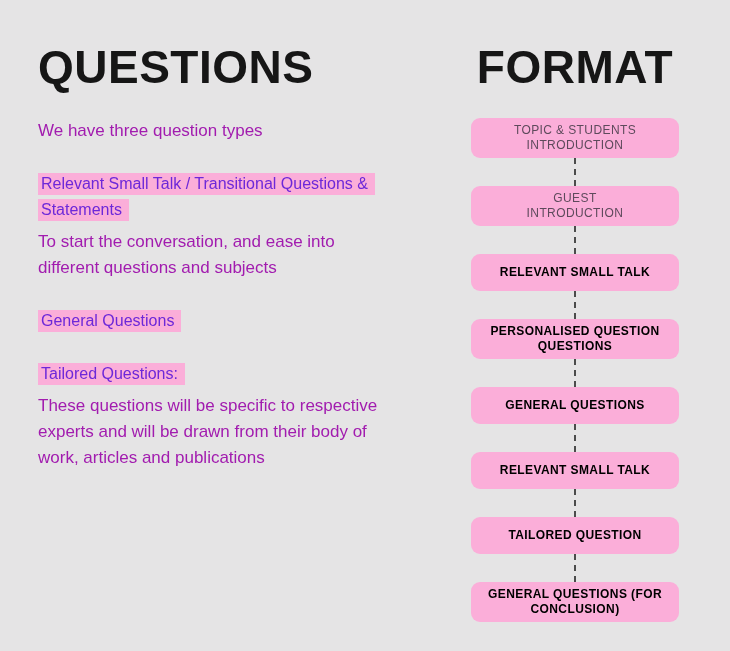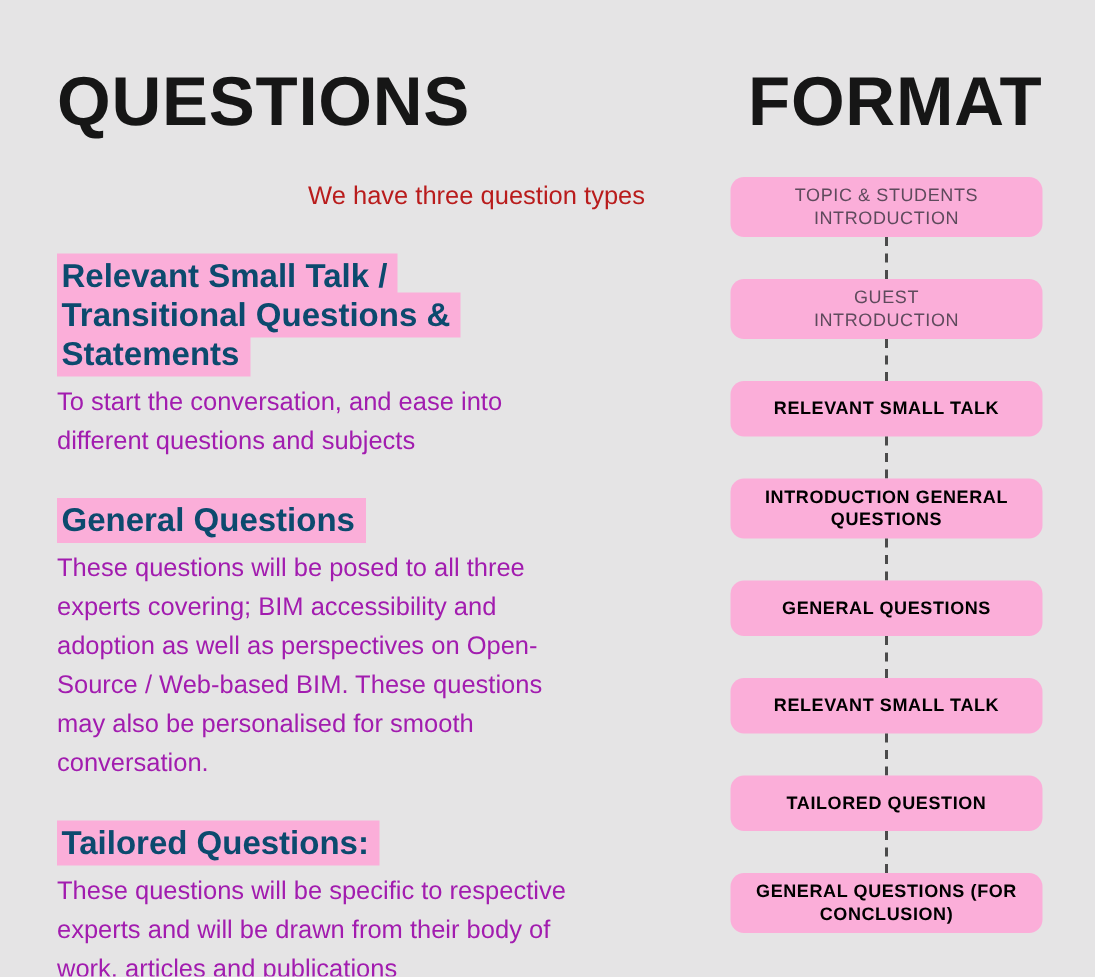--- a/index.html
+++ b/index.html
@@ -19,30 +19,29 @@
   .big-title {
     font-size: 46px;
     font-weight: 800;
     letter-spacing: 0.5px;
     color: #161616;
     line-height: 1.2;
   }
   .subtitle {
     margin-top: 23px;
     font-size: 17px;
-    color: #b91c1c;
+    color: #a21caf;
     line-height: 26px;
-    text-align: right;
   }
   .q-section { margin-top: 27px; }
   .q-heading {
-    font-size: 22px;
-    font-weight: 700;
+    font-size: 16px;
+    font-weight: 400;
     line-height: 26px;
-    color: #0c4a6e;
+    color: #6d28d9;
     max-width: 336px;
   }
   .hl {
     background: #fbaed9;
     padding: 2px 7px 3px 3px;
     -webkit-box-decoration-break: clone;
     box-decoration-break: clone;
   }
   .q-body {
     margin-top: 6px;
@@ -50,21 +49,21 @@
     line-height: 26px;
     color: #a21caf;
     max-width: 344px;
   }
   
   .col-right {
     width: 240px; flex: 0 0 240px;
     margin-left: 25px;
     display: flex;
     flex-direction: column;
-    align-items: flex-end;
+    align-items: center;
   }
   .col-right .big-title { text-align: center; }
   .flow {
     margin-top: 23px;
     display: flex;
     flex-direction: column;
     align-items: center;
   }
   .step {
     width: 208px;
@@ -103,21 +102,20 @@
     <h1 class="big-title">QUESTIONS</h1>
     <p class="subtitle">We have three question types</p>
 
     <div class="q-section">
       <h2 class="q-heading"><span class="hl">Relevant Small Talk / Transitional Questions &amp; Statements</span></h2>
       <p class="q-body">To start the conversation,  and ease into different questions and subjects</p>
     </div>
 
     <div class="q-section">
       <h2 class="q-heading"><span class="hl">General Questions</span></h2>
-      <p class="q-body">These questions will be posed to all three experts covering; BIM accessibility and adoption as well as perspectives on Open-Source / Web-based BIM. These questions may also be personalised for smooth conversation.</p>
     </div>
 
     <div class="q-section">
       <h2 class="q-heading"><span class="hl">Tailored Questions:</span></h2>
       <p class="q-body">These questions will be specific to respective experts and will be drawn from their body of work, articles and publications</p>
     </div>
   </div>
 
   <div class="col-right">
     <h1 class="big-title">FORMAT</h1>
@@ -135,21 +133,21 @@
 INTRODUCTION</span>
       </div>
       <div class="connector"></div>
 
       <div class="step bold">
         <span class="step-label">RELEVANT SMALL TALK</span>
       </div>
       <div class="connector"></div>
 
       <div class="step bold">
-        <span class="step-label">INTRODUCTION GENERAL
+        <span class="step-label">PERSONALISED QUESTION
 QUESTIONS</span>
       </div>
       <div class="connector"></div>
 
       <div class="step bold">
         <span class="step-label">GENERAL QUESTIONS</span>
       </div>
       <div class="connector"></div>
 
       <div class="step bold">

